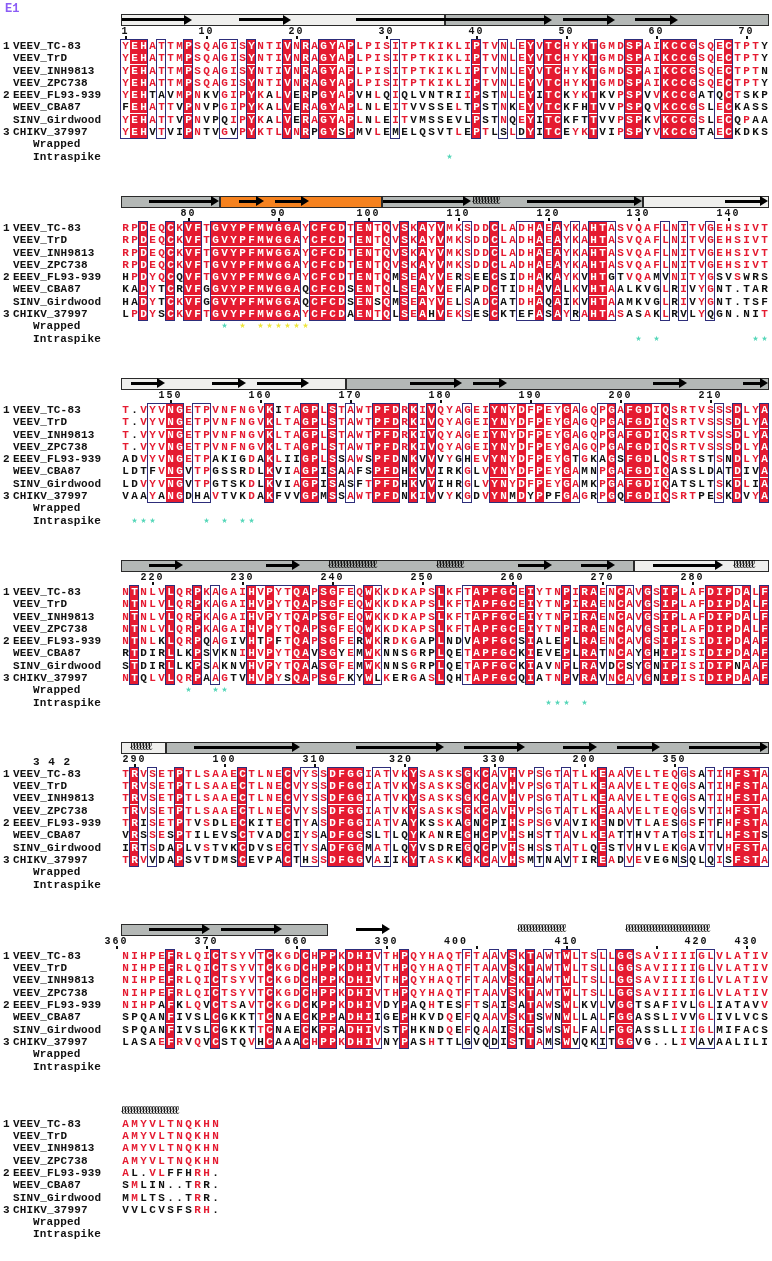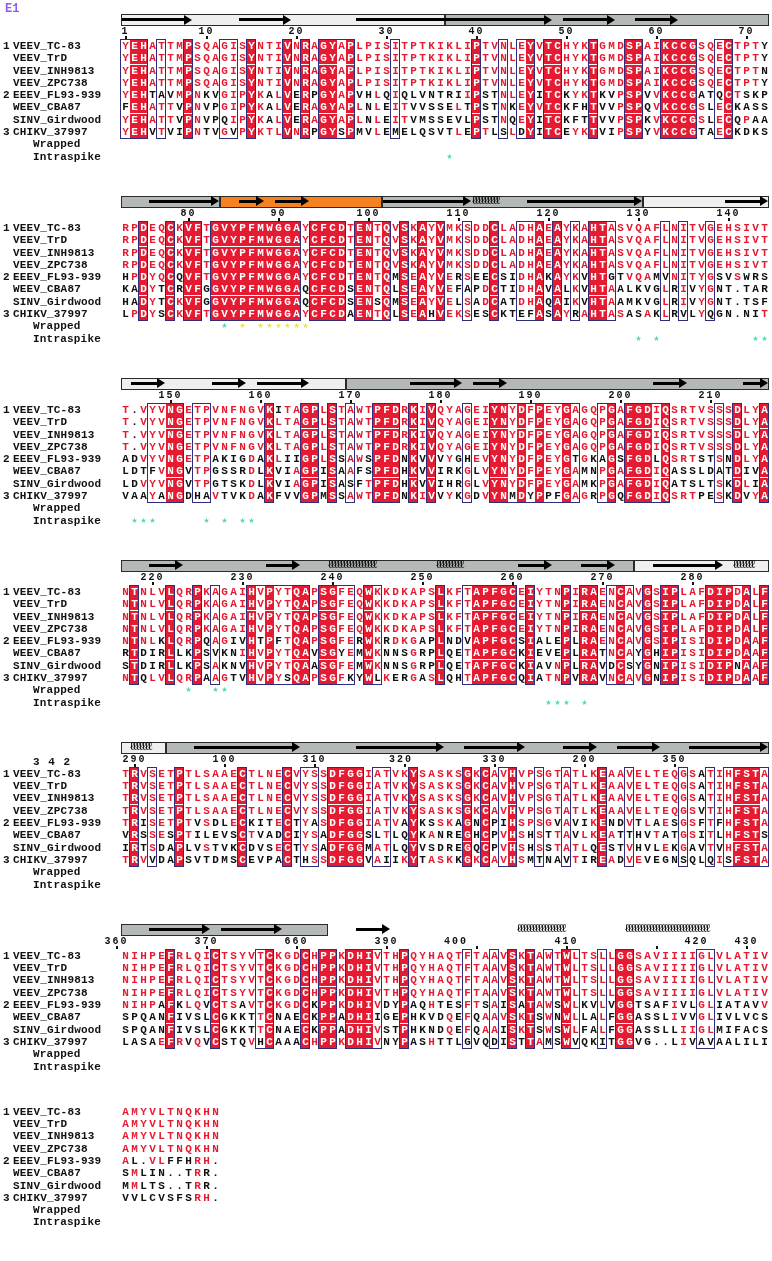--- a/index.html
+++ b/index.html
@@ -621,20 +621,23 @@
           <div class="cbox" style="left: 386px; top: -1px; width: 10px; height: 100.4px;"></div>
           <div class="cbox" style="left: 404px; top: -1px; width: 10px; height: 100.4px;"></div>
           <div class="cbox" style="left: 422px; top: -1px; width: 10px; height: 100.4px;"></div>
           <div class="cbox" style="left: 440px; top: -1px; width: 19px; height: 100.4px;"></div>
           <div class="cbox" style="left: 476px; top: -1px; width: 10px; height: 100.4px;"></div>
           <div class="cbox" style="left: 494px; top: -1px; width: 19px; height: 100.4px;"></div>
           <div class="cbox" style="left: 575px; top: -1px; width: 19px; height: 100.4px;"></div>
         </div>
       </div>
       <div class="block">
+        <div class="bar">
+          <div class="coil" style="left: 0px; width: 99px;">ℓℓℓℓℓℓℓℓℓℓℓℓℓℓℓℓℓℓℓ</div>
+        </div>
         <div class="row">
           <span class="grp">1</span>
           <span class="lbl">VEEV_TC-83</span>
           <span class="seq"><span class="cell r">A</span><span class="cell r">M</span><span class="cell r">Y</span><span class="cell r">V</span><span class="cell r">L</span><span class="cell r">T</span><span class="cell r">N</span><span class="cell r">Q</span><span class="cell r">K</span><span class="cell r">H</span><span class="cell r">N</span></span>
         </div>
         <div class="row">
           <span class="lbl">VEEV_TrD</span>
           <span class="seq"><span class="cell r">A</span><span class="cell r">M</span><span class="cell r">Y</span><span class="cell r">V</span><span class="cell r">L</span><span class="cell r">T</span><span class="cell r">N</span><span class="cell r">Q</span><span class="cell r">K</span><span class="cell r">H</span><span class="cell r">N</span></span>
         </div>
         <div class="row">

